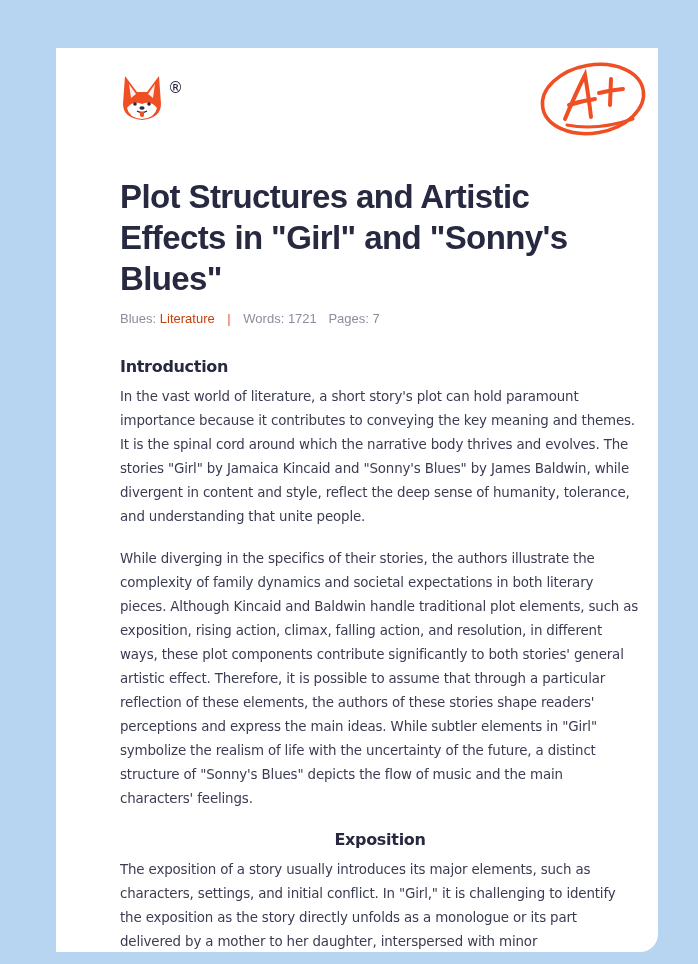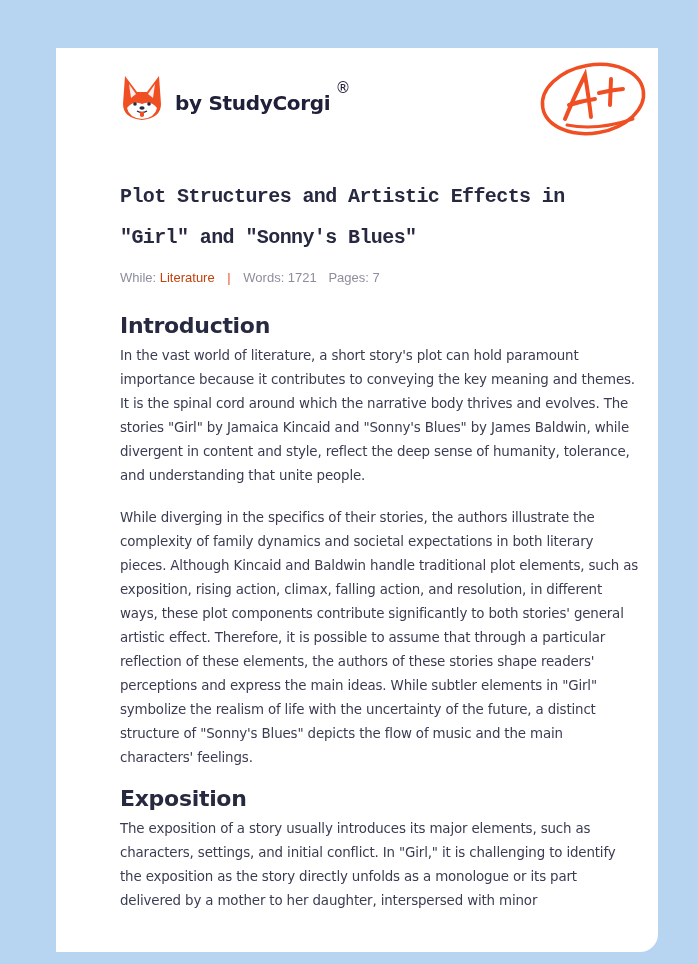--- a/index.html
+++ b/index.html
@@ -24,75 +24,74 @@
     font-family: "DejaVu Sans", sans-serif; font-weight: bold;
     font-size: 20px; color: #20203a; letter-spacing: -0.3px;
   }
   .logo-reg {
     font-family: "DejaVu Sans", sans-serif; font-size: 15px; color: #20203a;
     position: relative; top: -10px; margin-left: 5px;
   }
   .grade { position: absolute; left: 481px; top: 11px; width: 112px; height: 80px; }
   .content { position: absolute; left: 64px; top: 128px; width: 520px; }
   h1 {
-    margin: 0; font-family: Liberation Mono, monospace; font-weight: bold;
-    font-size: 20px; line-height: 41px; color: #272940; letter-spacing: -0.6px;
+    margin: 0; font-family: Liberation Sans, sans-serif; font-weight: bold;
+    font-size: 33px; line-height: 41px; color: #272940; letter-spacing: -0.6px;
   }
   .meta {
     margin-top: 11px; font-size: 13px; color: #8c8e9c; line-height: 18px;
     font-family: "Liberation Sans", sans-serif;
   }
   .meta .topic-val { color: #c2410c; }
   .meta .sep { color: #e0562f; margin: 0 9px; }
   .meta .gap { margin-right: 8px; }
   h2 {
     margin: 27px 0 0 0; font-family: "DejaVu Sans", sans-serif; font-weight: bold;
-    font-size: 22px; color: #272940; letter-spacing: -0.3px; line-height: 24px;
+    font-size: 16px; color: #272940; letter-spacing: -0.3px; line-height: 24px;
   }
   p {
     margin: 6px 0 0 0; font-family: "DejaVu Sans", sans-serif;
     font-size: 13.4px; line-height: 24px; color: #3a3c52; letter-spacing: -0.15px;
   }
   p + p { margin-top: 18px; }
-  h2.second { margin-top: 17px; }
+  h2.second { margin-top: 17px; text-align: center; }
 </style>
 </head>
 <body>
 
 <div class="card">
   <div class="header">
     <div class="logo">
       <svg class="logo-icon" viewBox="0 0 42 48">
         <path d="M4 2 L16 18 L26 18 L38 2 L40 30 Q40 44 21 46 Q2 44 2 30 Z" fill="#f04e23"></path>
         <path d="M8 10 L15 20 L10 24 Z" fill="#ffffff" opacity="0.9"></path>
         <path d="M34 10 L27 20 L32 24 Z" fill="#ffffff" opacity="0.9"></path>
         <path d="M6 34 Q12 26 21 30 Q30 26 36 34 Q34 44 21 45 Q8 44 6 34 Z" fill="#ffffff"></path>
         <circle cx="14" cy="30" r="1.8" fill="#272940"></circle>
         <circle cx="28" cy="30" r="1.8" fill="#272940"></circle>
         <ellipse cx="21" cy="34" rx="2.6" ry="1.8" fill="#272940"></ellipse>
         <path d="M16 37 Q21 40 26 37" stroke="#272940" stroke-width="1.4" fill="none"></path>
         <path d="M19 38 L23 38 L23 42 Q21 44 19 42 Z" fill="#f04e23"></path>
       </svg>
-      <span class="logo-text">by StudyCorgi</span>
       <span class="logo-reg">®</span>
     </div>
     <svg class="grade" viewBox="0 0 112 80">
       <ellipse cx="56" cy="40" rx="51" ry="34" transform="rotate(-10 56 40)" fill="none" stroke="#f04e23" stroke-width="3.5"></ellipse>
       <path d="M28 60 Q38 36 48 16 Q52 40 54 58" fill="none" stroke="#f04e23" stroke-width="4" stroke-linecap="round"></path>
       <path d="M32 46 Q44 42 58 40" fill="none" stroke="#f04e23" stroke-width="4" stroke-linecap="round"></path>
       <path d="M62 34 Q74 31 86 30" fill="none" stroke="#f04e23" stroke-width="4" stroke-linecap="round"></path>
       <path d="M74 20 L73 46" fill="none" stroke="#f04e23" stroke-width="4" stroke-linecap="round"></path>
       <path d="M30 66 Q60 72 96 60" fill="none" stroke="#f04e23" stroke-width="3" stroke-linecap="round"></path>
     </svg>
   </div>
 
   <div class="content">
     <h1>Plot Structures and Artistic Effects in "Girl" and "Sonny's Blues"</h1>
     <div class="meta">
-      <span>While:</span>
+      <span>Blues:</span>
       <span class="topic-val">Literature</span>
       <span class="sep">|</span>
       <span class="gap">Words: 1721</span>
       <span>Pages: 7</span>
     </div>
 
     <h2>Introduction</h2>
     <p>In the vast world of literature, a short story's plot can hold paramount importance because it contributes to conveying the key meaning and themes. It is the spinal cord around which the narrative body thrives and evolves. The stories "Girl" by Jamaica Kincaid and "Sonny's Blues" by James Baldwin, while divergent in content and style, reflect the deep sense of humanity, tolerance, and understanding that unite people.</p>
     <p>While diverging in the specifics of their stories, the authors illustrate the complexity of family dynamics and societal expectations in both literary pieces. Although Kincaid and Baldwin handle traditional plot elements, such as exposition, rising action, climax, falling action, and resolution, in different ways, these plot components contribute significantly to both stories' general artistic effect. Therefore, it is possible to assume that through a particular reflection of these elements, the authors of these stories shape readers' perceptions and express the main ideas. While subtler elements in "Girl" symbolize the realism of life with the uncertainty of the future, a distinct structure of "Sonny's Blues" depicts the flow of music and the main characters' feelings.</p>
 

